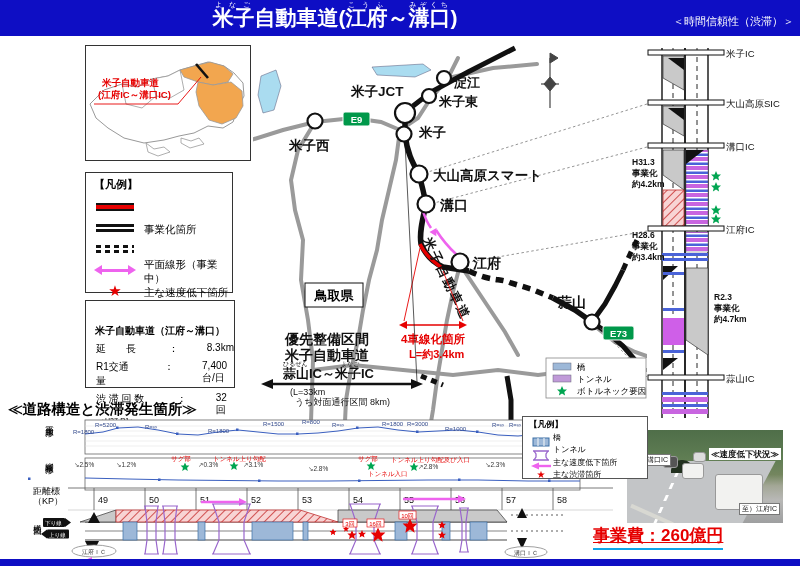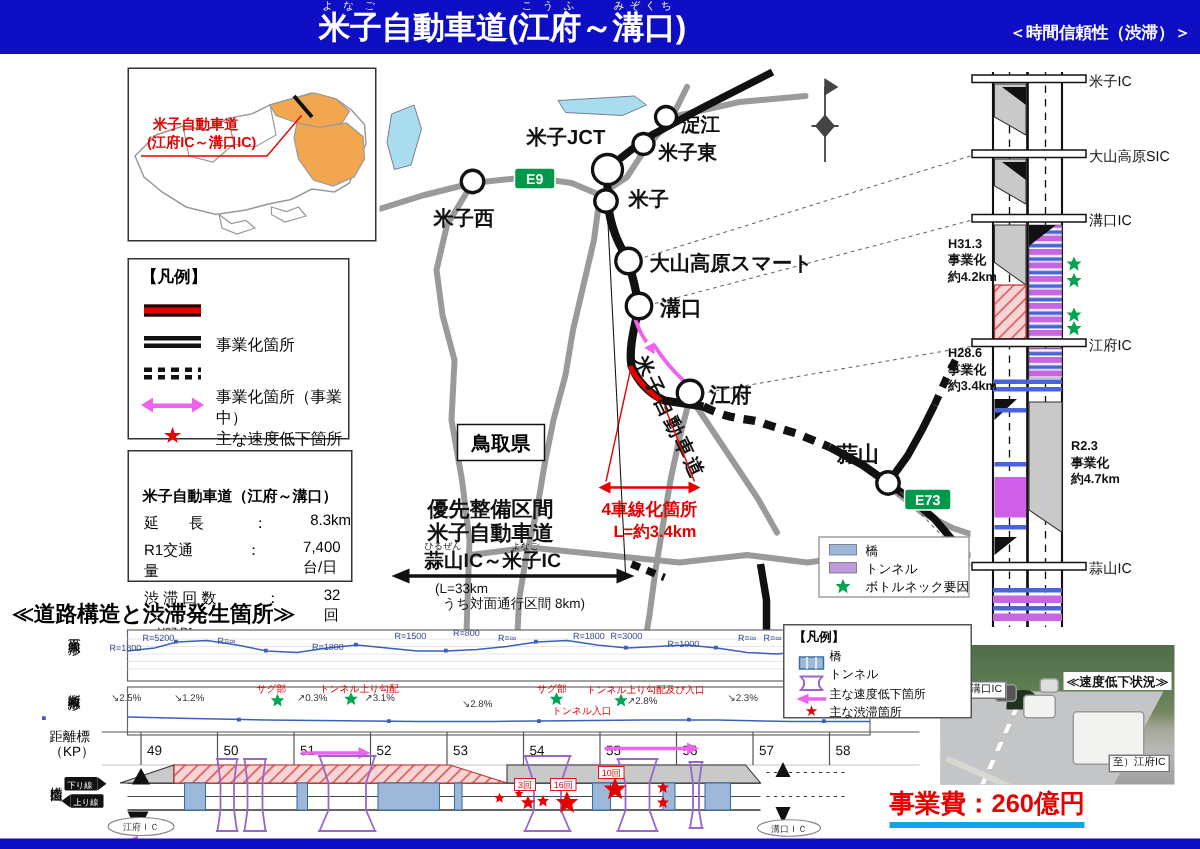--- a/index.html
+++ b/index.html
@@ -1,21 +1,21 @@
 <!DOCTYPE html>
 <html><head>
 <meta charset="utf-8">
 <style>
   html,body{margin:0;padding:0;background:#fff;font-family:"Liberation Sans",sans-serif;}
   #page{position:relative;width:800px;height:566px;background:#fff;overflow:hidden;}
   
   #titlebar{position:absolute;left:0;top:0;width:800px;height:36px;background:#0e0ec4;color:#fff;}
   #titlebar .ttl{position:absolute;left:0;right:130px;top:1px;text-align:center;font-size:21px;font-weight:bold;line-height:34px;}
   #titlebar ruby rt{font-size:7px;font-weight:normal;letter-spacing:2px;}
-  #titlebar .note{position:absolute;right:6px;bottom:7px;font-size:11px;font-weight:bold;}
+  #titlebar .note{position:absolute;right:6px;bottom:7px;font-size:11px;font-weight:normal;}
   #bottombar{position:absolute;left:0;top:559px;width:800px;height:7px;background:#0e0ec4;}
   
   .box{position:absolute;background:#fff;border:1px solid #333;}
   #insetbox{left:85px;top:45px;width:164px;height:114px;}
   #legendbox{left:85px;top:172px;width:148px;height:121px;padding:4px 0 0 8px;box-sizing:border-box;}
   #legendbox .lt{font-size:11px;font-weight:bold;margin-bottom:4px;}
   .lrow{display:flex;align-items:center;height:21px;}
   .lsw{width:42px;display:flex;justify-content:center;margin-right:8px;flex:0 0 42px;}
   .lrow .ll{font-size:10.5px;margin-top:46px;}
   .sw1{width:38px;height:4px;background:#e60000;border-top:2.5px solid #111;border-bottom:2.5px solid #111;}
@@ -51,21 +51,21 @@
   #photo .lane{position:absolute;left:38px;bottom:0;width:3px;height:52px;background:repeating-linear-gradient(180deg,#fff 0 6px,transparent 6px 12px);transform:skewX(-24deg);}
   #photo .rail{position:absolute;left:2px;bottom:6px;width:46px;height:4px;background:#d8d8d2;transform:rotate(24deg);}
   #photo .tunnel{position:absolute;left:44px;top:30px;width:22px;height:13px;background:#22301f;border-radius:10px 10px 0 0;}
   #photo .car{position:absolute;background:#f2f2f0;border:1px solid #999;border-radius:3px;}
   #photo .c1{left:88px;top:44px;width:46px;height:34px;}
   #photo .c2{left:55px;top:33px;width:20px;height:14px;}
   #photo .c3{left:36px;top:26px;width:13px;height:10px;background:#555;}
   #photo .c4{left:66px;top:22px;width:11px;height:8px;background:#ddd;}
   #photo .plabel{position:absolute;background:#fff;color:#111;font-size:7px;padding:0 2px;line-height:10px;border:0.5px solid #777;}
   #photo .cap{position:absolute;right:2px;top:18px;background:#fff;color:#111;font-size:8.5px;font-weight:bold;padding:0 2px;line-height:12px;}
-  #cost{position:absolute;left:593px;top:524px;font-size:17px;font-weight:bold;color:#e60000;border-bottom:4px solid #0ea5e9;padding-bottom:1px;z-index:6;}
+  #cost{position:absolute;left:593px;top:524px;font-size:17px;font-weight:bold;color:#e60000;border-bottom:2px solid #0ea5e9;padding-bottom:1px;z-index:6;text-decoration:underline;}
   svg{position:absolute;font-family:"Liberation Sans",sans-serif;}
   svg text{font-family:"Liberation Sans",sans-serif;}
 </style>
 </head>
 <body>
 
 <div id="page">
 
   <div id="titlebar">
     <div class="ttl"><ruby><span>米子</span><rt>よなご</rt></ruby><span>自動車道(</span><ruby><span>江府</span><rt>こうふ</rt></ruby><span>～</span><ruby><span>溝口</span><rt>みぞくち</rt></ruby><span>)</span></div>
@@ -102,21 +102,21 @@
       </div>
     <div class="lrow">
         <span class="lsw">
           <span class="sw2"></span>
         </span>
       </div>
     <div class="lrow">
         <span class="lsw">
           <span class="sw3"></span>
         </span>
-        <span class="ll">事業化箇所（事業中）</span>
+        <span class="ll">平面線形（事業中）</span>
       </div>
     <div class="lrow">
         <span class="lsw">
           <span class="sw4">
             <span class="bar"></span>
             <span class="tl"></span>
             <span class="tr"></span>
           </span>
         </span>
         <span class="ll">主な速度低下箇所</span>

